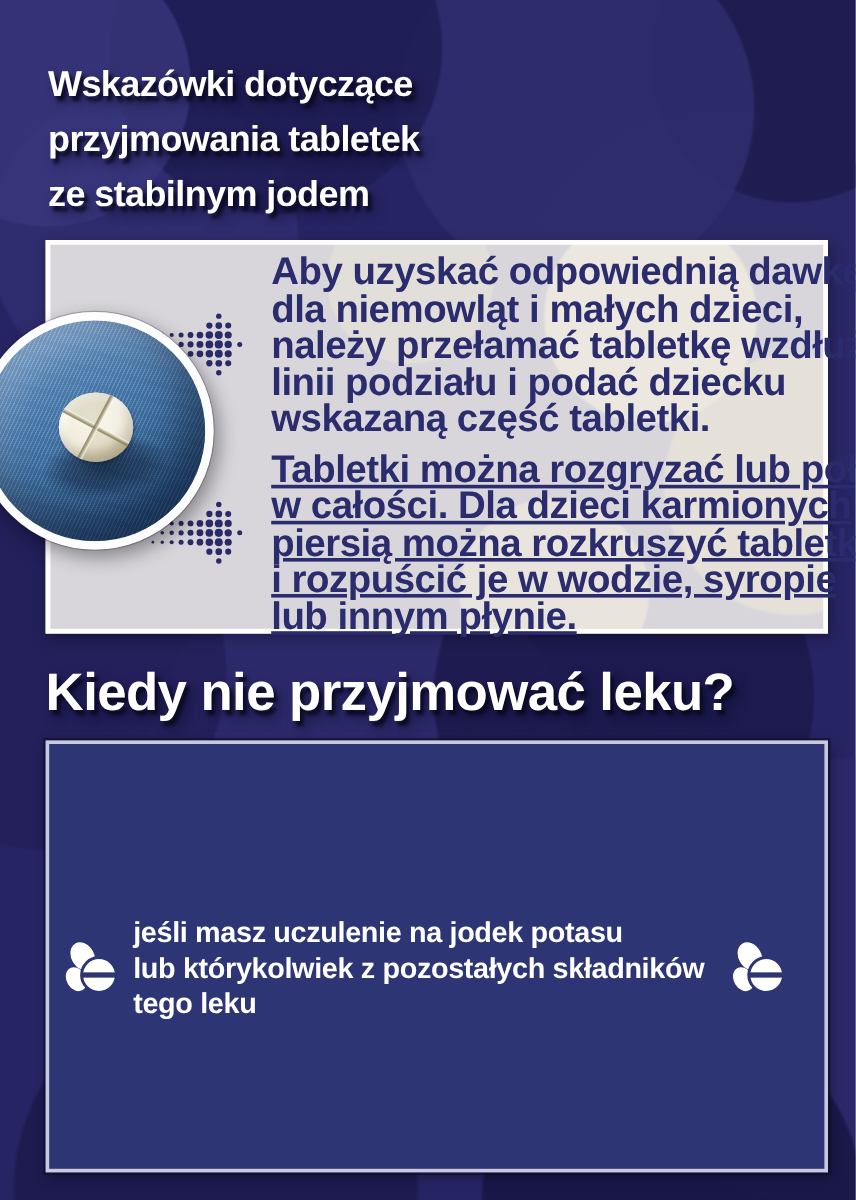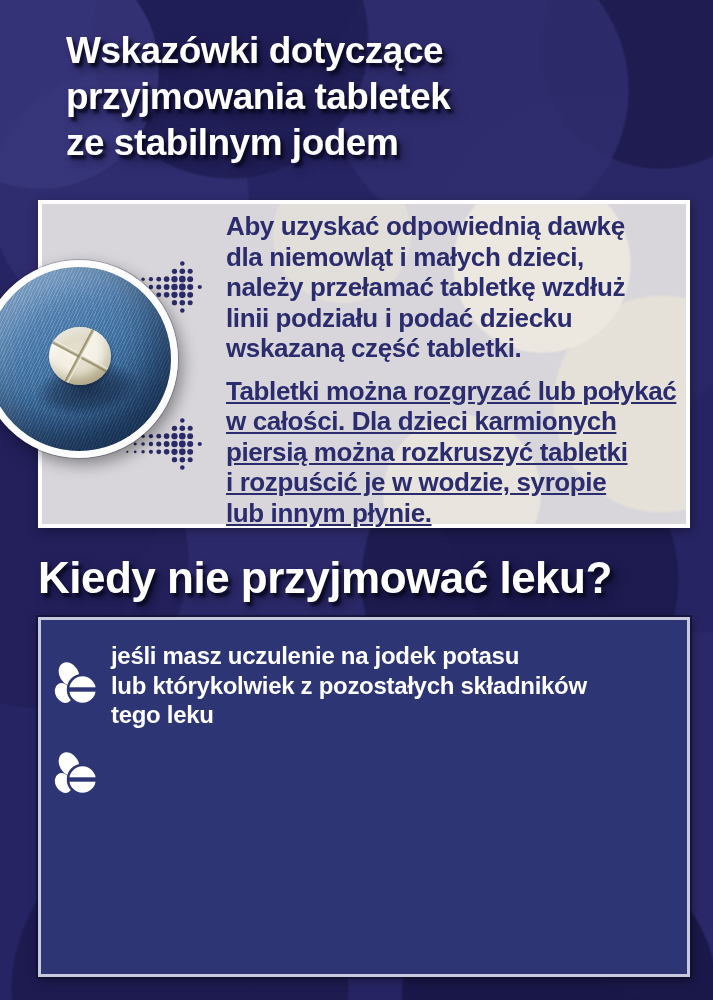--- a/index.html
+++ b/index.html
@@ -19,25 +19,24 @@
       radial-gradient(circle 150px at 40px 560px, rgba(33,30,88,.8)  0 98%, transparent 100%),
       radial-gradient(circle 160px at 520px 580px,rgba(24,22,70,.7)  0 98%, transparent 100%),
       radial-gradient(circle 180px at 300px 640px,rgba(50,47,114,.5) 0 98%, transparent 100%),
       radial-gradient(circle 170px at 180px 990px,rgba(26,24,74,.8)  0 98%, transparent 100%),
       radial-gradient(circle 160px at 560px 1000px,rgba(22,20,66,.8) 0 98%, transparent 100%),
       radial-gradient(circle 190px at 700px 820px,rgba(49,46,112,.45)0 98%, transparent 100%);
   }
 
   
   .title{
-    position:absolute; left:40px; top:28px;
-    font-size:37px; font-weight:bold; line-height:46px; letter-spacing:-.5px;
+    position:absolute; left:40px; top:48px;
+    font-size:30px; font-weight:bold; line-height:46px; letter-spacing:-.5px;
     color:#ffffff; white-space:pre-line;
     text-shadow:3px 4px 3px rgba(10,10,34,.95), 6px 7px 10px rgba(10,10,34,.5);
-    margin-left:26px;
   }
   .heading2{
     position:absolute; left:38px; top:553px;
     font-size:44px; font-weight:bold; letter-spacing:-.5px;
     color:#ffffff; white-space:pre;
     text-shadow:3px 4px 3px rgba(10,10,34,.95), 6px 7px 10px rgba(10,10,34,.5);
     text-align:center;
   }
 
   
@@ -49,21 +48,21 @@
       radial-gradient(circle 110px at 620px 200px, rgba(231,226,216,.9) 0 97%, transparent 100%),
       radial-gradient(circle 80px  at 420px 290px, rgba(236,231,222,.8) 0 97%, transparent 100%),
       radial-gradient(circle 70px  at 300px 30px,  rgba(230,226,217,.7) 0 97%, transparent 100%);
     border:4px solid #ffffff;
     box-shadow:2px 3px 10px rgba(0,0,0,.35);
   }
   .dosage-text{
     position:absolute; left:226px; top:211px; width:460px;
   }
   .para{
-    font-size:26px; font-weight:bold; line-height:30.5px; letter-spacing:-.4px;
+    font-size:32px; font-weight:bold; line-height:30.5px; letter-spacing:-.4px;
     color:#2b2c6e; white-space:pre;
   }
   .para.p2{ margin-top:12px;text-decoration:underline; }
 
   
   .arrow{ position:absolute; width:82px; height:64px; }
   .arrow-1{ left:123px; top:255px; }
   .arrow-2{ left:123px; top:412px; }
   .arrow svg{ width:100%; height:100%; display:block; }
 
@@ -110,21 +109,21 @@
   }
   .score-a{ transform:rotate(28deg); }
   .score-b{ transform:rotate(118deg); }
 
   
   .panel-dark{
     position:absolute; left:38px; top:617px; width:652px; height:360px;
     background:#2d3575;
     border:3px solid #c9c9dd;
     box-shadow:0 0 0 2px rgba(14,13,44,.6), 2px 3px 10px rgba(0,0,0,.4);
-    display:flex; flex-direction:column; gap:22px;
+    display:flex; flex-direction:row; gap:22px;
     padding:21px 8px 0 12px;
   }
   .item{ display:flex; align-items:center; gap:12px; }
   .pill-icon{ flex:0 0 46px; width:46px; height:46px; }
   .pill-icon svg{ width:46px; height:46px; display:block; }
   .item-text{
     font-size:24px; font-weight:bold; line-height:29.5px; letter-spacing:-.3px;
     color:#ffffff; white-space:pre;
   }
 </style>

